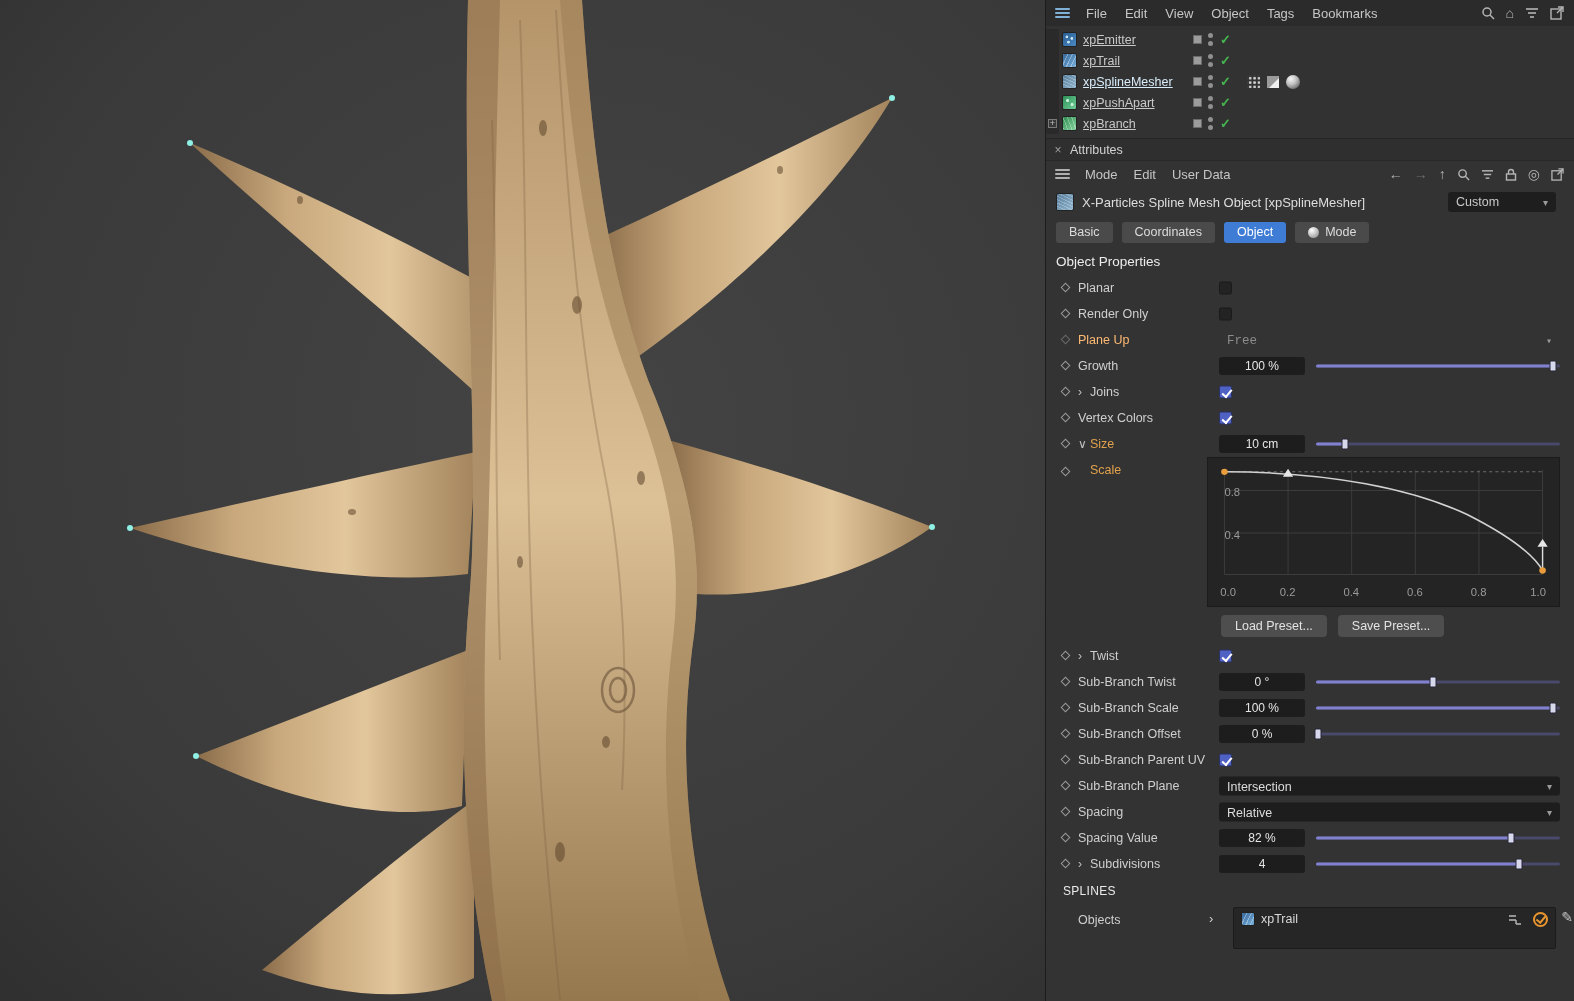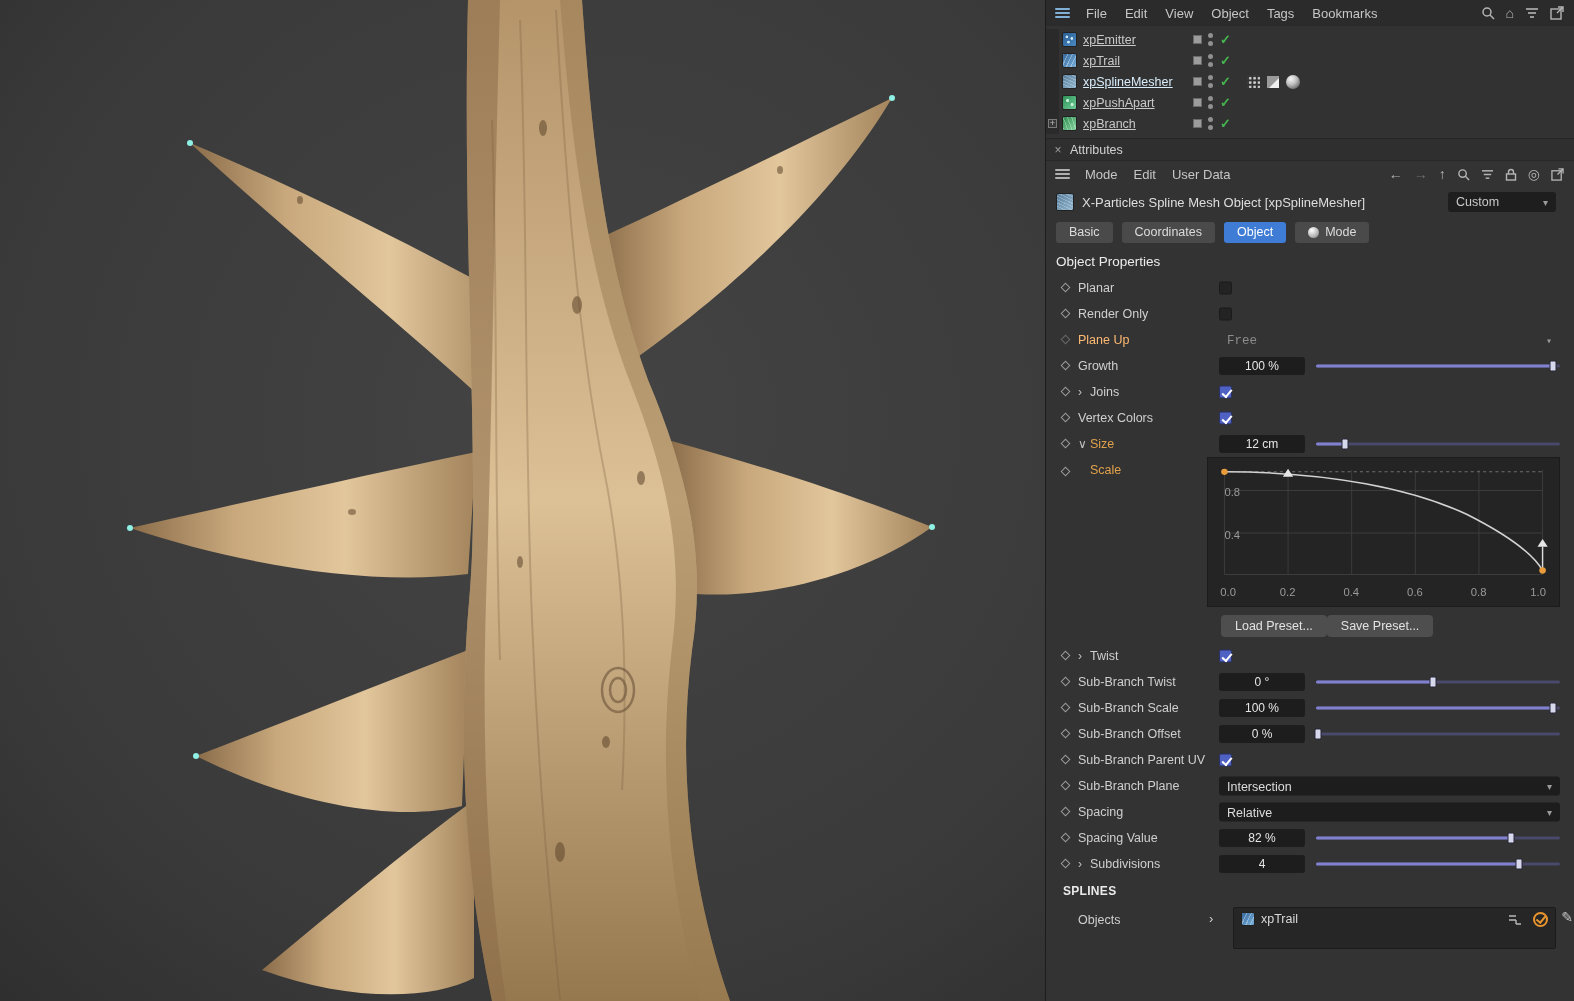--- a/index.html
+++ b/index.html
@@ -106,24 +106,24 @@
   .dropdown.disabled { background:transparent; color:#8c8c8c;font-family:Liberation Mono, monospace; }
 
   
   .scale-row { height:152px; }
   .scale-row .dia { top:11px; margin-top:0; }
   .scale-row .plabel { top:6px; transform:none; }
   .expand-chev { position:absolute; left:162px; top:4px; color:#cfcfcf; font-size:13px; }
   .graph { position:absolute; left:161px; right:14px; top:0; height:150px; background:#242424; border:1px solid #1b1b1b; }
   .graph svg { display:block; width:100%; height:100%; }
 
-  .preset-row { height:34px; display:flex; align-items:center; padding-left:175px; }
+  .preset-row { height:34px; display:flex; align-items:center; gap:11px; padding-left:175px; }
   .btn { background:#4e4e4e; border-radius:4px; height:22px; display:flex; align-items:center; padding:0 14px; color:#e2e2e2; font-size:12.5px; white-space:nowrap; }
 
-  .splines-title { height:28px; display:flex; align-items:center; padding-left:17px; color:#eaeaea; font-weight:bold; font-size:12px; letter-spacing:.3px; }
+  .splines-title { height:28px; display:flex; align-items:center; padding-left:17px; color:#eaeaea; font-weight:normal; font-size:12px; letter-spacing:.3px; }
 
   .objects-row { height:48px; }
   .objects-row .plabel { top:8px; transform:none; }
   .chev-right { position:absolute; left:163px; top:6px; color:#cfcfcf; font-size:13px; }
   .obj-list-box { position:absolute; left:187px; right:18px; top:2px; height:42px; background:#262626; border:1px solid #1b1b1b; border-radius:2px; }
   .sp-row { height:22px; display:flex; align-items:center; padding:2px 7px; font-size:12.5px; color:#d8d8d8; gap:6px; }
   .sp-icon { width:14px; height:14px; border-radius:2px; border:1px solid #222; flex:none;
       background:repeating-linear-gradient(115deg, rgba(255,255,255,.35) 0 1px, transparent 1px 4px),
                  linear-gradient(135deg,#35699c,#79b0dc); }
   .sp-right { margin-left:auto; display:flex; align-items:center; gap:10px; }
@@ -412,21 +412,21 @@
         <span class="ctrl">
             <span class="cb checked"></span>
           </span>
       </div>
 
       <div class="prow">
         <span class="dia"></span>
         <span class="pre-chev">∨</span>
         <span class="plabel indent orange">Size</span>
         <span class="ctrl">
-            <span class="numfield">12 cm</span>
+            <span class="numfield">10 cm</span>
           </span>
         <span class="slider">
           <span class="sl-track"></span>
             <span class="sl-fill" style="width:12%"></span>
             <span class="sl-handle" style="left:12%"></span>
         </span>
       </div>
 
       <div class="prow scale-row">
         <span class="dia"></span>

